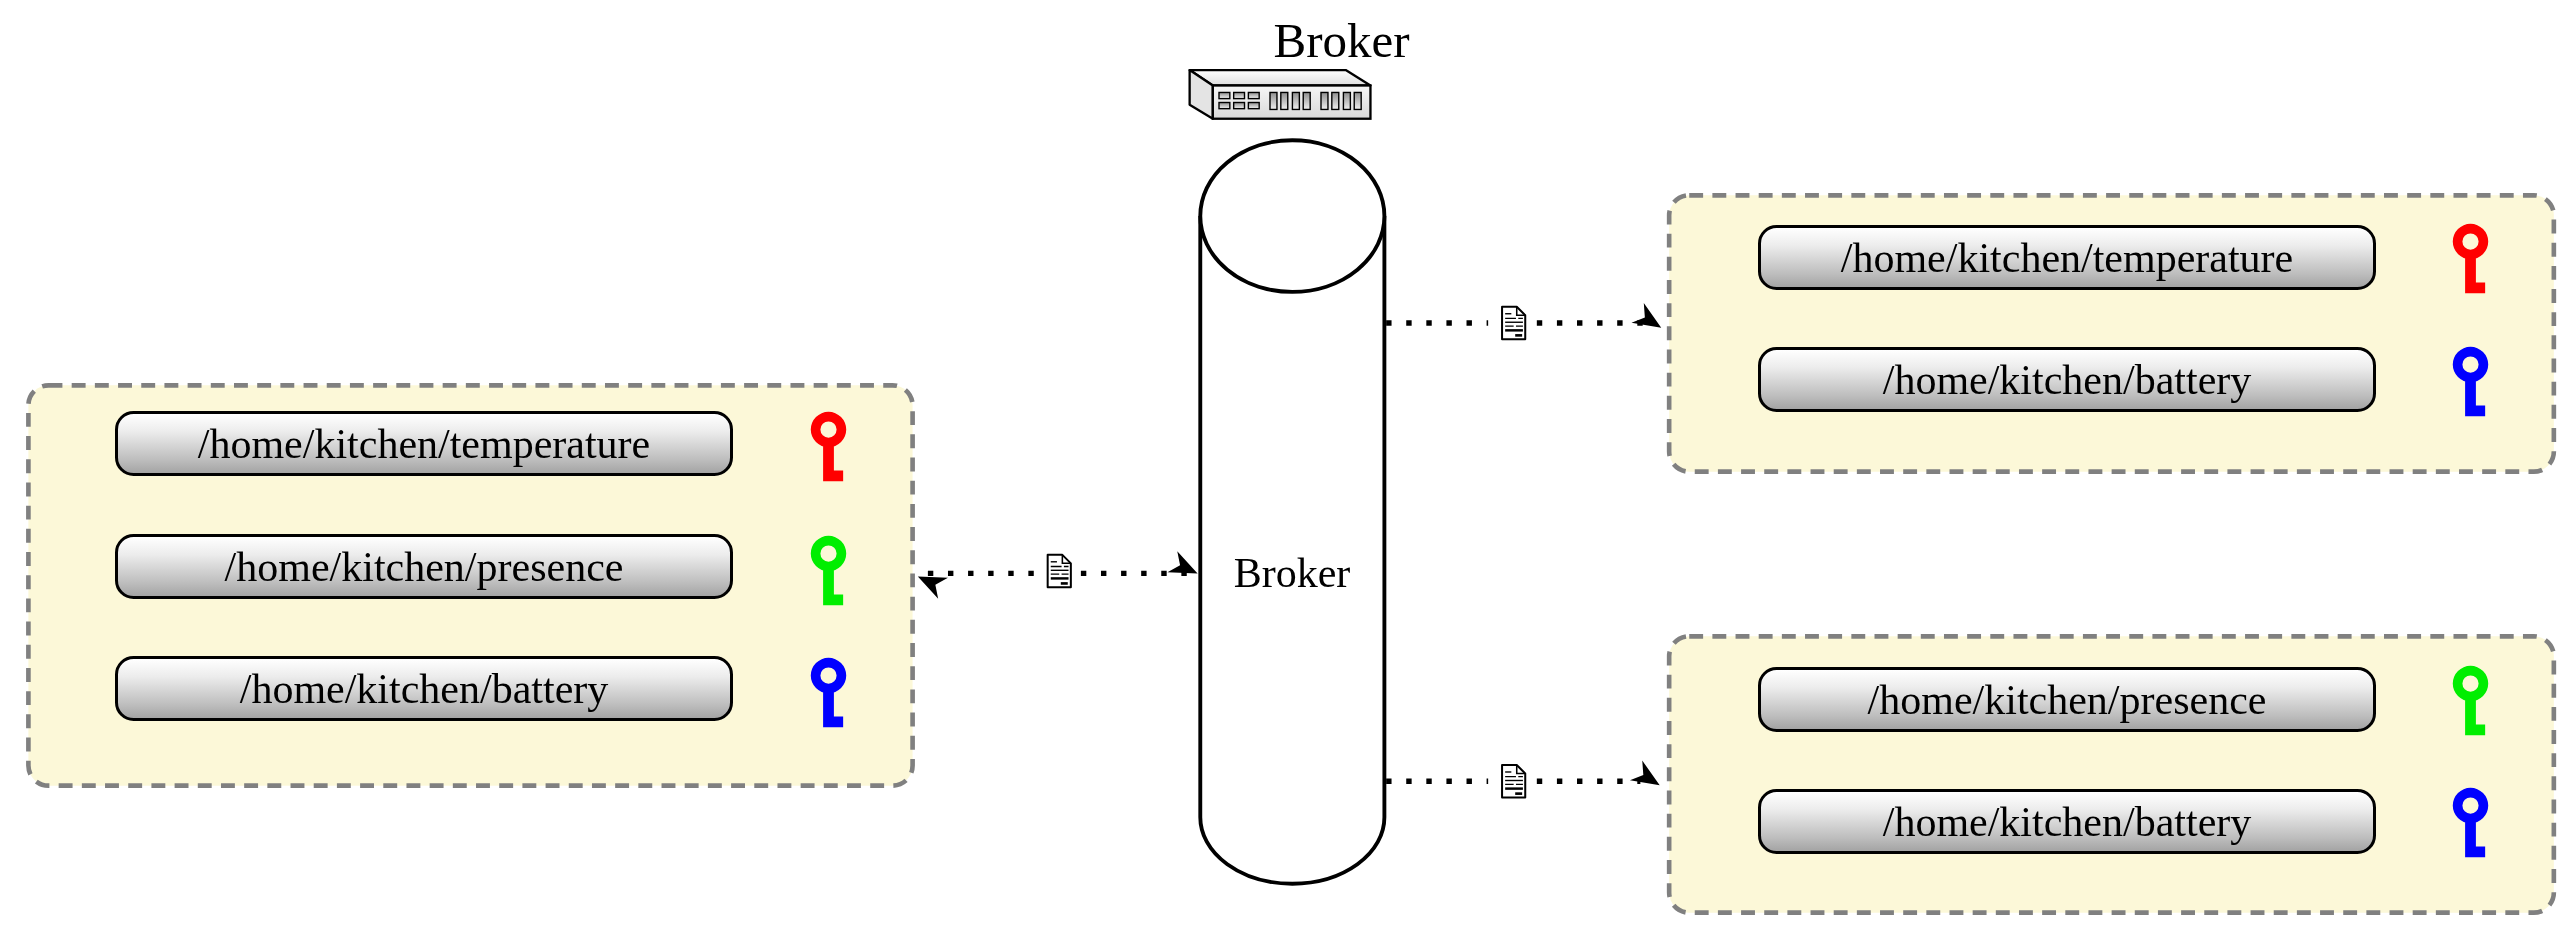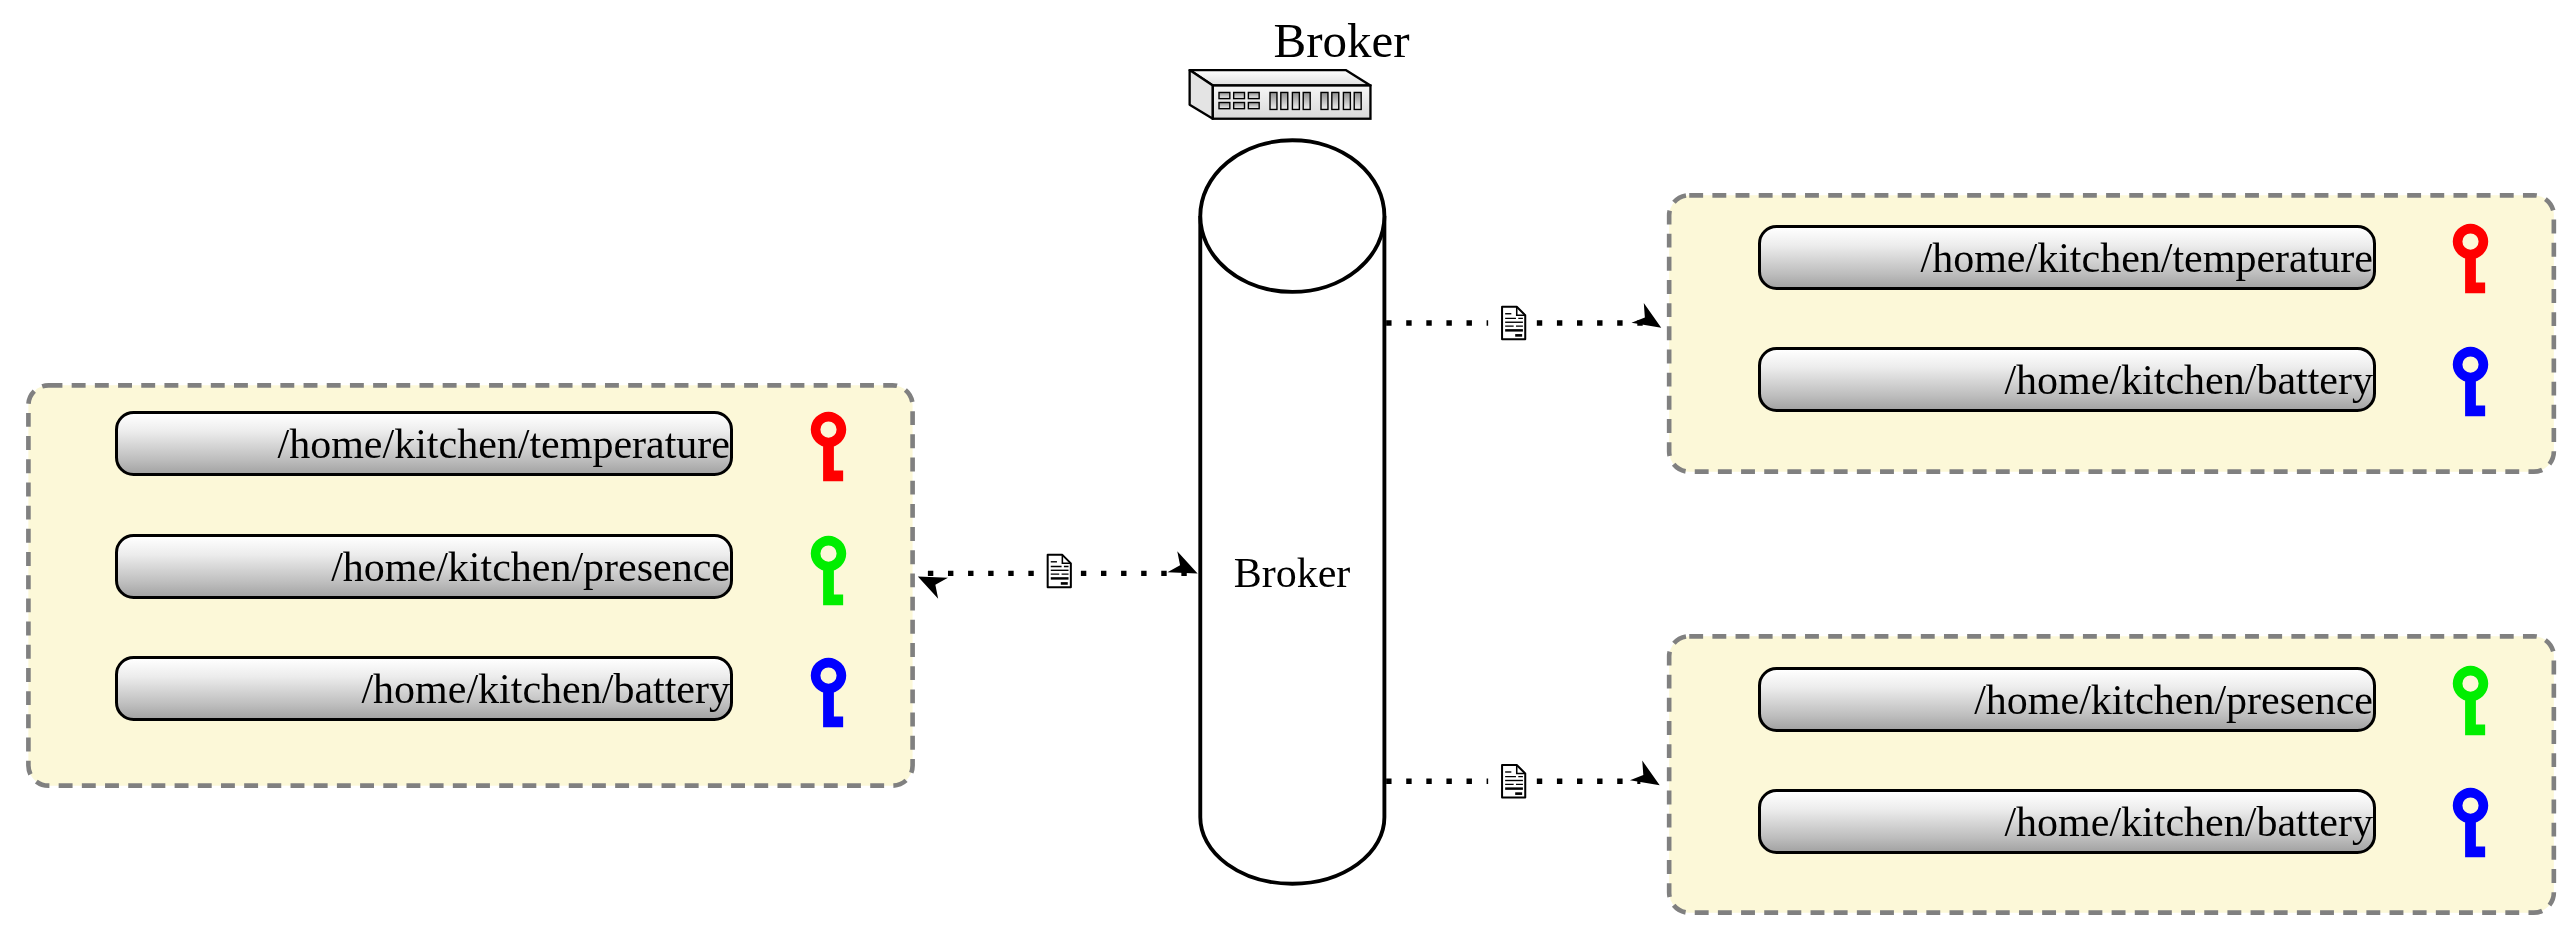--- a/index.html
+++ b/index.html
@@ -12,21 +12,21 @@
     text-align:center;color:#000;white-space:nowrap;
   }
   .broker-label{left:1240px;top:18.6px;width:203px;height:43px;line-height:43px;font-size:49px;}
   .topics-label{left:1210px;top:552px;width:164px;height:43px;line-height:43px;font-size:42px;}
   .group{position:absolute;}
   .group > svg.border{position:absolute;left:0;top:0;}
   .topic-btn{
     position:absolute;width:618px;height:65px;box-sizing:border-box;
     border:3.1px solid #000;border-radius:18.6px;
     background:linear-gradient(180deg,#ffffff 0%,#ececec 30%,#bdbdbd 78%,#a4a4a4 100%);
-    display:flex;align-items:center;justify-content:flex-end;
+    display:flex;align-items:center;justify-content:center;
     font-size:42px;
   }
   .topic-btn span{white-space:nowrap;}
   .key{position:absolute;width:37px;height:71px;}
   svg{display:block;}
   .overlay{position:absolute;left:0;top:0;pointer-events:none;}
 </style>
 </head>
 <body>
 

